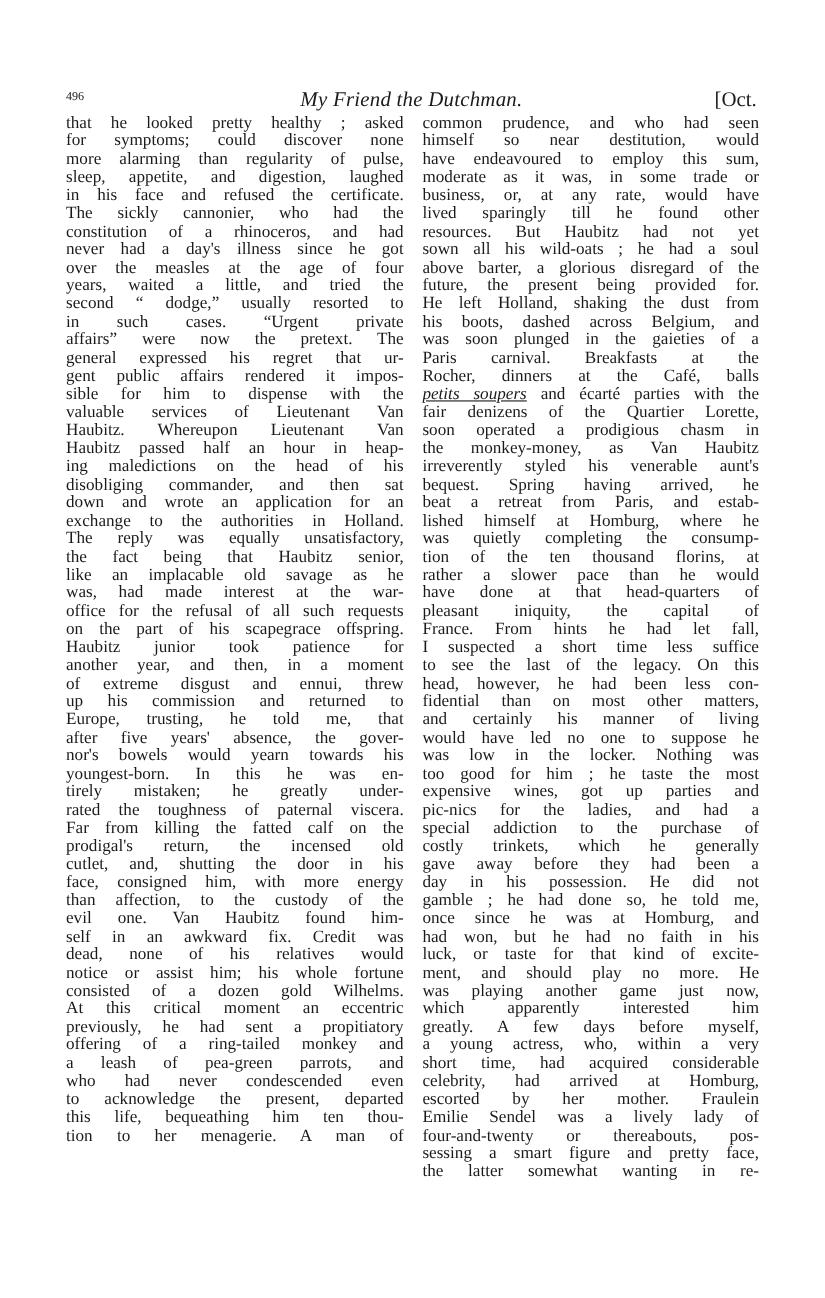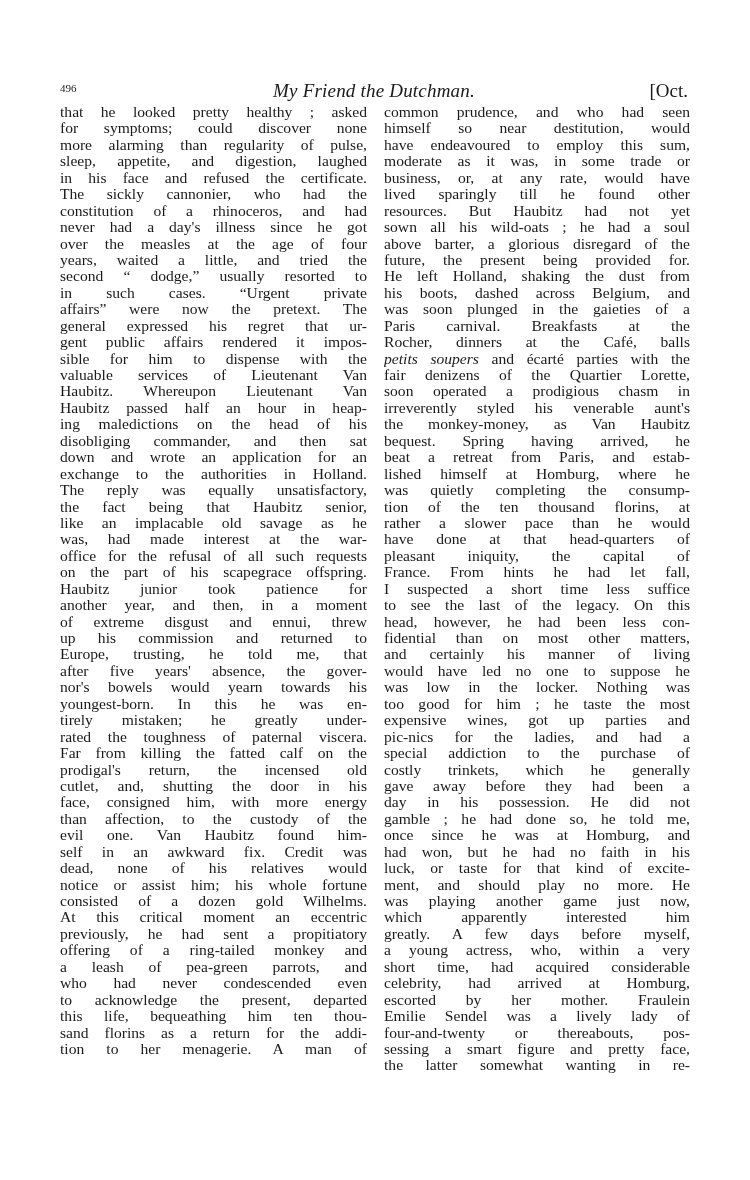--- a/index.html
+++ b/index.html
@@ -9,21 +9,21 @@
   .running-head { position: absolute; top: 80px; left: 60px; width: 628px; height: 22px; }
   .page-number { position: absolute; left: 0; top: 2px; font-size: 11px; }
   .running-title { position: absolute; left: 0; right: 0; top: 0; text-align: center;
                    font-style: italic; font-size: 19px; letter-spacing: 0.2px; }
   .running-date { position: absolute; right: 0; top: 0; font-size: 19px; text-align: center; }
   .column { position: absolute; top: 104px; }
   .col-left { left: 60px; width: 307px; }
   .col-right { left: 384px; width: 306px; }
   .line { display: block; height: 16.45px; line-height: 16.45px; font-size: 15.6px;
           white-space: nowrap; text-align: justify; text-align-last: justify; overflow: hidden; }
-  .it { font-style: italic; }
+  .it { font-style: italic; text-decoration: underline; }
 </style>
 </head>
 <body>
 
 <div class="page">
   <div class="running-head">
     <span class="page-number">496</span>
     <span class="running-title">My Friend the Dutchman.</span>
     <span class="running-date">[Oct.</span>
   </div>
@@ -78,21 +78,20 @@
       <span class="line">dead, none of his relatives would</span>
       <span class="line">notice or assist him; his whole fortune</span>
       <span class="line">consisted of a dozen gold Wilhelms.</span>
       <span class="line">At this critical moment an eccentric</span>
       <span class="line">previously, he had sent a propitiatory</span>
       <span class="line">offering of a ring-tailed monkey and</span>
       <span class="line">a leash of pea-green parrots, and</span>
       <span class="line">who had never condescended even</span>
       <span class="line">to acknowledge the present, departed</span>
       <span class="line">this life, bequeathing him ten thou-</span>
-      <span class="line">sand florins as a return for the addi-</span>
       <span class="line">tion to her menagerie. A man of</span>
     </div>
   <div class="column col-right" id="col-right">
       <span class="line">common prudence, and who had seen</span>
       <span class="line">himself so near destitution, would</span>
       <span class="line">have endeavoured to employ this sum,</span>
       <span class="line">moderate as it was, in some trade or</span>
       <span class="line">business, or, at any rate, would have</span>
       <span class="line">lived sparingly till he found other</span>
       <span class="line">resources. But Haubitz had not yet</span>
@@ -100,22 +99,22 @@
       <span class="line">above barter, a glorious disregard of the</span>
       <span class="line">future, the present being provided for.</span>
       <span class="line">He left Holland, shaking the dust from</span>
       <span class="line">his boots, dashed across Belgium, and</span>
       <span class="line">was soon plunged in the gaieties of a</span>
       <span class="line">Paris carnival. Breakfasts at the</span>
       <span class="line">Rocher, dinners at the Café, balls</span>
       <span class="line"><span class="it">petits soupers</span> and écarté parties with the</span>
       <span class="line">fair denizens of the Quartier Lorette,</span>
       <span class="line">soon operated a prodigious chasm in</span>
+      <span class="line">the monkey-money, as Van Haubitz</span>
       <span class="line">irreverently styled his venerable aunt's</span>
-      <span class="line">the monkey-money, as Van Haubitz</span>
       <span class="line">bequest. Spring having arrived, he</span>
       <span class="line">beat a retreat from Paris, and estab-</span>
       <span class="line">lished himself at Homburg, where he</span>
       <span class="line">was quietly completing the consump-</span>
       <span class="line">tion of the ten thousand florins, at</span>
       <span class="line">rather a slower pace than he would</span>
       <span class="line">have done at that head-quarters of</span>
       <span class="line">pleasant iniquity, the capital of</span>
       <span class="line">France. From hints he had let fall,</span>
       <span class="line">I suspected a short time less suffice</span>

